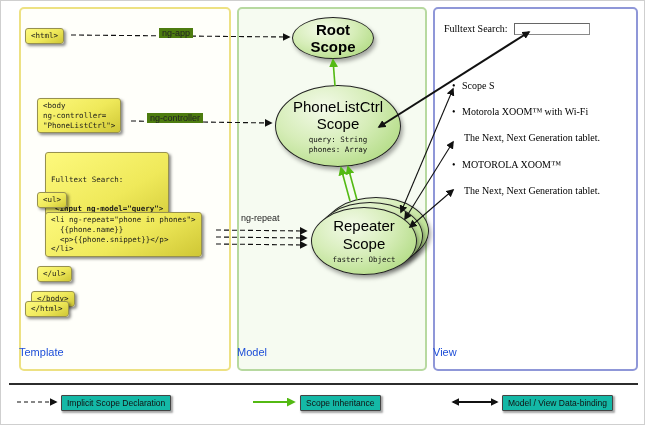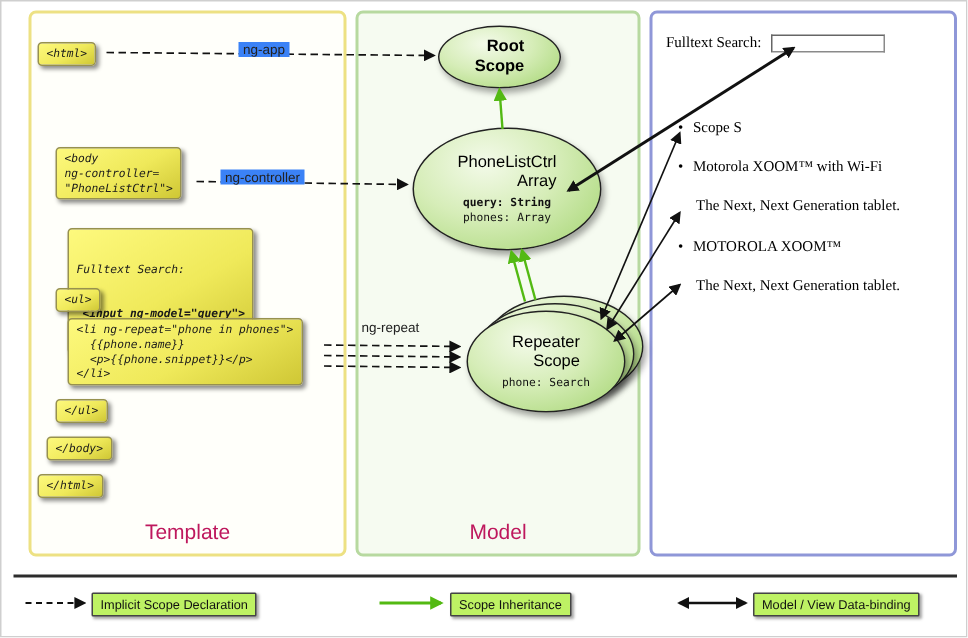--- a/index.html
+++ b/index.html
@@ -6,52 +6,52 @@
   .canvas{position:relative;width:645px;height:425px;background:#ffffff;border:1px solid #cfcfcf;box-sizing:border-box;
           font-family:"Liberation Sans",sans-serif;overflow:hidden;}
   .panel{position:absolute;border-radius:5px;box-sizing:border-box;}
   .template-panel{left:18px;top:6px;width:212px;height:364px;border:2px solid #ede183;background:#fffffa;}
   .model-panel{left:236px;top:6px;width:190px;height:364px;border:2px solid #b7d9a0;background:#f6fbf1;}
   .view-panel{left:432px;top:6px;width:205px;height:364px;border:2px solid #8f97d8;background:#ffffff;}
 
   .code-box{position:absolute;z-index:2;background:linear-gradient(150deg,#fdf97d 0%,#efe95a 55%,#cfc735 100%);
             border:1px solid #97914f;border-radius:3px;box-shadow:2px 2px 3px rgba(0,0,0,0.45);
             font-family:"DejaVu Sans Mono",monospace;font-size:7.5px;line-height:1.3;color:#1a1a1a;
-            padding:2px 5px;white-space:pre;font-style:italic;}
+            padding:2px 5px;white-space:pre;}
   .code-box .line{display:block;white-space:pre;}
   .code-box .bold{font-weight:bold;}
   .code-box .indent{padding-left:4px;}
 
   .ellipse{position:absolute;z-index:3;border-radius:50%;border:1px solid #222;
            background:radial-gradient(ellipse at 38% 28%, #f3fae9 0%, #d6edb8 45%, #a3d46f 100%);
            box-shadow:2px 3px 4px rgba(0,0,0,0.35);
            display:flex;flex-direction:column;align-items:center;justify-content:center;text-align:center;}
-  .scope-name{font-size:11px;color:#000;white-space:pre-line;line-height:1.15;text-align:right;}
+  .scope-name{font-size:15px;color:#000;white-space:pre-line;line-height:1.15;}
   .scope-prop{font-family:"DejaVu Sans Mono",monospace;font-size:7.5px;color:#111;line-height:1.3;}
-  .scope-prop.bold{font-weight:bold;}
+  .scope-prop.bold{font-weight:normal;}
 
   .arrow-label{position:absolute;z-index:6;font-size:9px;color:#222;}
-  .arrow-label.masked{background:#3b82f6;padding:0 3px;}
+  .arrow-label.masked{background:#4d7c0f;padding:0 3px;}
 
-  .panel-title{position:absolute;z-index:2;text-align:center;font-size:14px;color:#be185d;}
+  .panel-title{position:absolute;z-index:2;text-align:left;font-size:11px;color:#1d4ed8;}
 
   .view-content{position:absolute;z-index:2;left:443px;top:20px;width:186px;
                 font-family:"Liberation Serif",serif;color:#000;}
   .view-search-row{display:flex;align-items:center;gap:6px;height:15px;}
   .view-search-label{font-size:10px;}
   .view-search-input{width:76px;height:12px;border:1px solid #8a8a8a;border-top-color:#666;border-left-color:#666;
                      background:#fff;font-size:9px;padding:0 2px;box-sizing:border-box;}
   .view-list{margin-top:44px;margin-left:8px;}
   .item-name-row{font-size:10px;line-height:12px;margin-bottom:14px;}
   .bullet{display:inline-block;width:10px;}
   .item-snippet{font-size:10px;line-height:12px;margin:0 0 15px 12px;}
 
   .overlay{position:absolute;left:0;top:0;z-index:5;pointer-events:none;}
 
-  .legend-box{position:absolute;z-index:6;background:#bef264;border:1px solid #444;border-radius:1px;
+  .legend-box{position:absolute;z-index:6;background:#14b8a6;border:1px solid #444;border-radius:1px;
               box-shadow:1.5px 1.5px 2px rgba(0,0,0,0.35);font-size:8.5px;color:#111;
               padding:2px 5px;line-height:10px;white-space:nowrap;}
 </style>
 </head>
 <body>
 
 <div class="canvas">
 
   <div class="panel template-panel"></div>
   <div class="panel model-panel"></div>
@@ -65,40 +65,40 @@
     <span class="line">Fulltext Search:</span>
     <span class="line bold indent">&lt;input ng-model="query"&gt;</span>
   </div>
   <div class="code-box" style="left:36px;top:191px">&lt;ul&gt;</div>
   <div class="code-box" style="left:44px;top:211px">&lt;li ng-repeat="phone in phones"&gt;
   {{phone.name}}
   &lt;p&gt;{{phone.snippet}}&lt;/p&gt;
 &lt;/li&gt;</div>
   <div class="code-box" style="left:36px;top:265px">&lt;/ul&gt;</div>
   <div class="code-box" style="left:30px;top:290px">&lt;/body&gt;</div>
-  <div class="code-box" style="left:24px;top:315px">&lt;/html&gt;</div>
+  <div class="code-box" style="left:24px;top:300px">&lt;/html&gt;</div>
 
   <div class="ellipse" style="left:291px;top:16px;width:80px;height:40px">
     <div class="scope-name" style="font-weight:bold">Root
 Scope</div>
   </div>
 
   <div class="ellipse" style="left:274px;top:84px;width:124px;height:80px">
     <div class="scope-name">PhoneListCtrl
-Array</div>
+Scope</div>
     <div class="scope-prop bold" style="margin-top:3px">query: String</div>
     <div class="scope-prop">phones: Array</div>
   </div>
 
   <div class="ellipse" style="left:322px;top:196px;width:104px;height:66px"></div>
   <div class="ellipse" style="left:316px;top:201px;width:104px;height:66px"></div>
   <div class="ellipse" style="left:310px;top:206px;width:104px;height:66px">
     <div class="scope-name">Repeater
 Scope</div>
-    <div class="scope-prop" style="margin-top:3px">phone: Search</div>
+    <div class="scope-prop" style="margin-top:3px">faster: Object</div>
   </div>
 
   <div class="view-content">
     <div class="view-search-row">
       <span class="view-search-label">Fulltext Search:</span>
       <input class="view-search-input" type="text" value="" style="">
     </div>
     <div class="view-list">
       <div class="view-item">
         <div class="item-name-row"><span class="bullet">•</span><span>Scope S</span></div>
@@ -109,20 +109,21 @@
       </div>
       <div class="view-item">
         <div class="item-name-row"><span class="bullet">•</span><span>MOTOROLA XOOM™</span></div>
         <div class="item-snippet">The Next, Next Generation tablet.</div>
       </div>
     </div>
   </div>
 
   <div class="panel-title" style="left:18px;top:345px;width:212px">Template</div>
   <div class="panel-title" style="left:236px;top:345px;width:190px">Model</div>
+  <div class="panel-title" style="left:432px;top:345px;width:205px">View</div>
 
   <svg class="overlay" width="645" height="425" viewBox="0 0 645 425">
     <defs>
       <marker id="ab" viewBox="0 0 10 10" refX="8" refY="5" markerWidth="8" markerHeight="8" orient="auto-start-reverse" markerUnits="userSpaceOnUse">
         <path d="M0,0 L10,5 L0,10 z" fill="#111"></path>
       </marker>
       <marker id="ag" viewBox="0 0 10 10" refX="8" refY="5" markerWidth="9" markerHeight="9" orient="auto-start-reverse" markerUnits="userSpaceOnUse">
         <path d="M0,0 L10,5 L0,10 z" fill="#53b913"></path>
       </marker>
     </defs>

